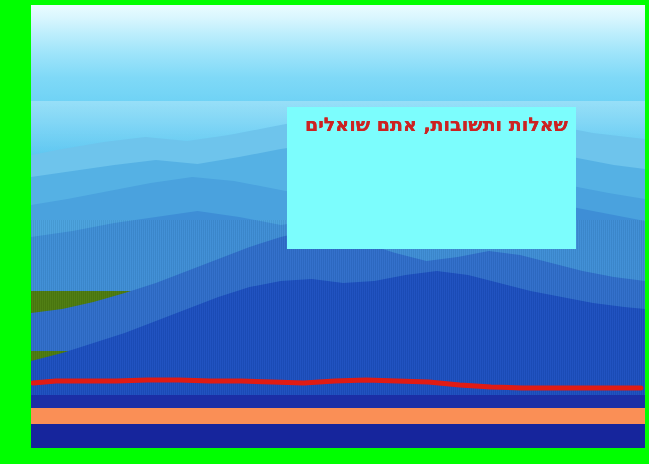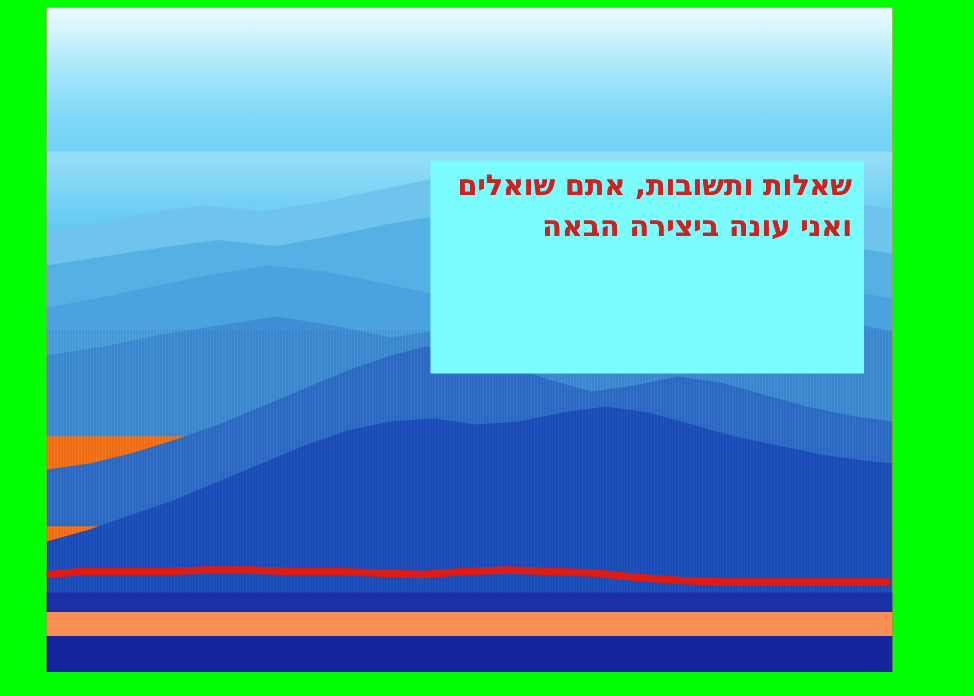--- a/index.html
+++ b/index.html
@@ -20,24 +20,24 @@
     width: 649px;
     height: 464px;
     background: #00ff00;
   }
 
   
   #photo {
     position: absolute;
     left: 31px;
     top: 5px;
-    width: 564px;
+    width: 614px;
     height: 443px;
     overflow: hidden;
-    background: #f97316;
+    background: #4d7c0f;
   }
 
   
   .sky {
     position: absolute;
     left: 0; top: 0;
     width: 100%;
     height: 220px;
     background: linear-gradient(to bottom,
         #eafcff 0%,
@@ -177,17 +177,16 @@
     <svg id="red-line" viewBox="0 0 590 36" preserveAspectRatio="none">
       <path d="M2,16 L24,14 L52,14 L82,14 L112,13 L142,13 L172,14 L202,14 L232,15 L262,16 L292,14 L322,13 L352,14 L382,15 L412,18 L442,20 L472,21 L502,21 L532,21 L562,21 L586,21" fill="none" stroke="#e01b14" stroke-width="5" stroke-linecap="round" stroke-linejoin="round"></path>
     </svg>
 
     <div class="band" id="band-dark-top"></div>
     <div class="band" id="band-orange"></div>
     <div class="band" id="band-dark-bot"></div>
 
     <div id="caption-box">
       <div class="caption-line">שאלות ותשובות, אתם שואלים</div>
-      <div class="caption-line">ואני עונה ביצירה הבאה</div>
     </div>
 
   </div>
 </div>
 
 </body></html>

